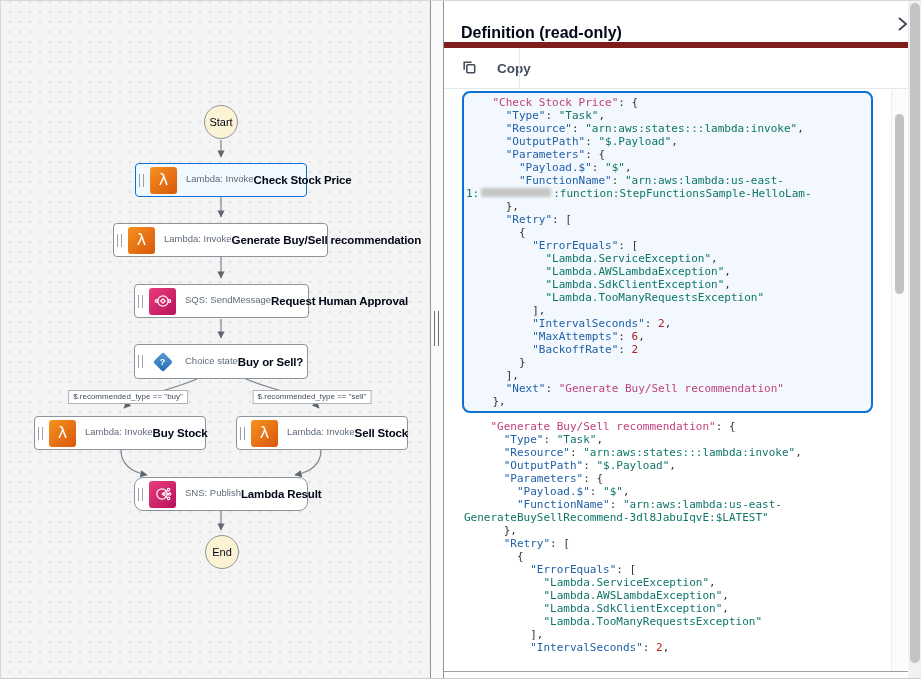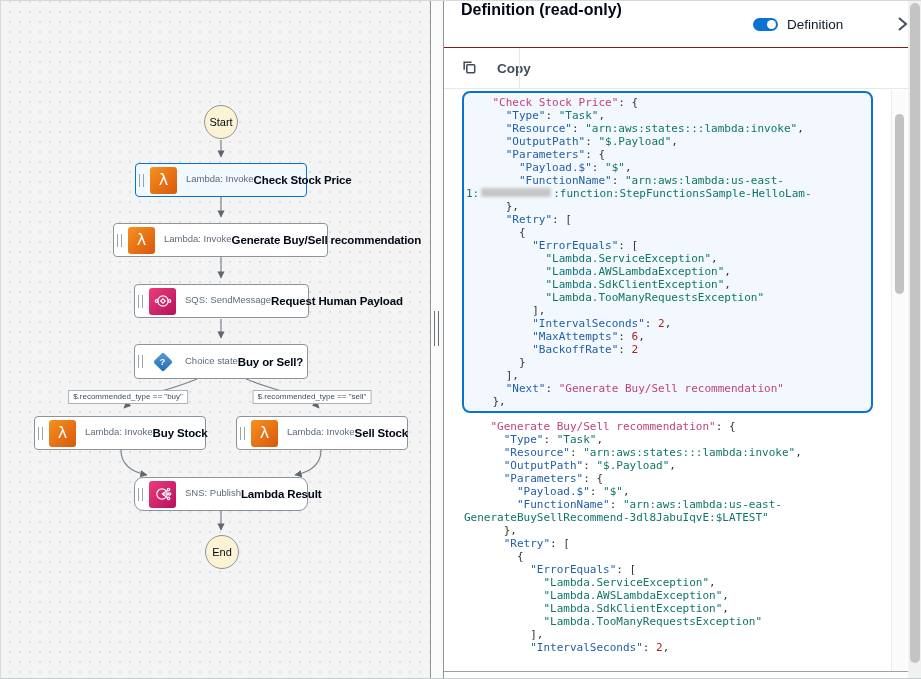--- a/index.html
+++ b/index.html
@@ -53,22 +53,22 @@
   
   .splitter{
     position:absolute; left:429px; top:0; width:14px; height:679px; background:#fafafa;
     border-left:1px solid #8d9697; border-right:1px solid #8d9697;
   }
   .splitter-grip{ position:absolute; left:3px; top:310px; width:5px; height:35px;
     border-left:1.5px solid #687078; border-right:1.5px solid #687078; }
   
   .panel{ position:absolute; left:443px; top:0; right:0; bottom:0; background:#fff; }
   .panel-header{
-    position:relative; height:47px; border-bottom:1px solid #7f1d1d;
-    display:flex; align-items:flex-start; padding-left:17px;
+    position:relative; height:47px; border-bottom:6px solid #7f1d1d;
+    display:flex; align-items:flex-end; padding-left:17px;
   }
   .panel-title{ font-size:16px; font-weight:bold; color:#000716; }
   .toggle-group{ position:absolute; left:309px; top:0; height:47px; display:flex; align-items:center; }
   .toggle{ width:25px; height:13px; border-radius:7px; background:var(--accent,#0972d3); position:relative; }
   .toggle-knob{ position:absolute; right:2px; top:2px; width:9px; height:9px; border-radius:50%; background:#fff; }
   .toggle-label{ margin-left:9px; font-size:13.5px; color:#0d1926; }
   .panel-chevron{ position:absolute; left:450px; top:15px; width:16px; height:16px; cursor:pointer; }
   .toolbar{ position:relative; height:41px; border-bottom:1px solid #e4e9e9; display:flex; align-items:center; }
   .copy-btn{ display:flex; align-items:center; gap:21px; margin-left:18px; background:none; border:none;
     font-family:Liberation Sans, sans-serif; font-size:13.5px; font-weight:bold; color:#414d5c; cursor:pointer; }
@@ -154,21 +154,21 @@
       <span class="icon-box icon-msg">
         <svg width="18" height="18" viewBox="0 0 18 18" fill="none" stroke="#fff" stroke-width="1.2">
           <circle cx="9" cy="9" r="5.2"></circle>
           <circle cx="2.6" cy="9" r="1.3"></circle>
           <circle cx="15.4" cy="9" r="1.3"></circle>
           <rect x="7.4" y="7.4" width="3.2" height="3.2" transform="rotate(45 9 9)"></rect>
         </svg>
       </span>
       <span class="node-text">
         <span class="svc">SQS: SendMessage</span>
-        <span class="nm">Request Human Payload</span>
+        <span class="nm">Request Human Approval</span>
       </span>
     </div>
 
     <div class="node" style="left:133px; top:343px; width:174px; height:35px;">
       <span class="grip"></span>
       <span class="icon-box icon-choice">
         <span class="diamond"></span>
         <span class="diamond-q">?</span>
       </span>
       <span class="node-text">
@@ -229,26 +229,20 @@
   </div>
 
   <div class="splitter">
     <span class="splitter-grip"></span>
   </div>
 
   <div class="panel">
 
     <div class="panel-header">
       <span class="panel-title">Definition (read-only)</span>
-      <span class="toggle-group">
-        <span class="toggle">
-            <span class="toggle-knob"></span>
-          </span>
-        <span class="toggle-label">Definition</span>
-      </span>
       <span class="panel-chevron">
         <svg width="16" height="16" viewBox="0 0 16 16" fill="none" stroke="#414d5c" stroke-width="2">
           <polyline points="5,2 12,8 5,14"></polyline>
         </svg>
       </span>
     </div>
 
     <div class="toolbar">
       <button class="copy-btn">
         <span>

